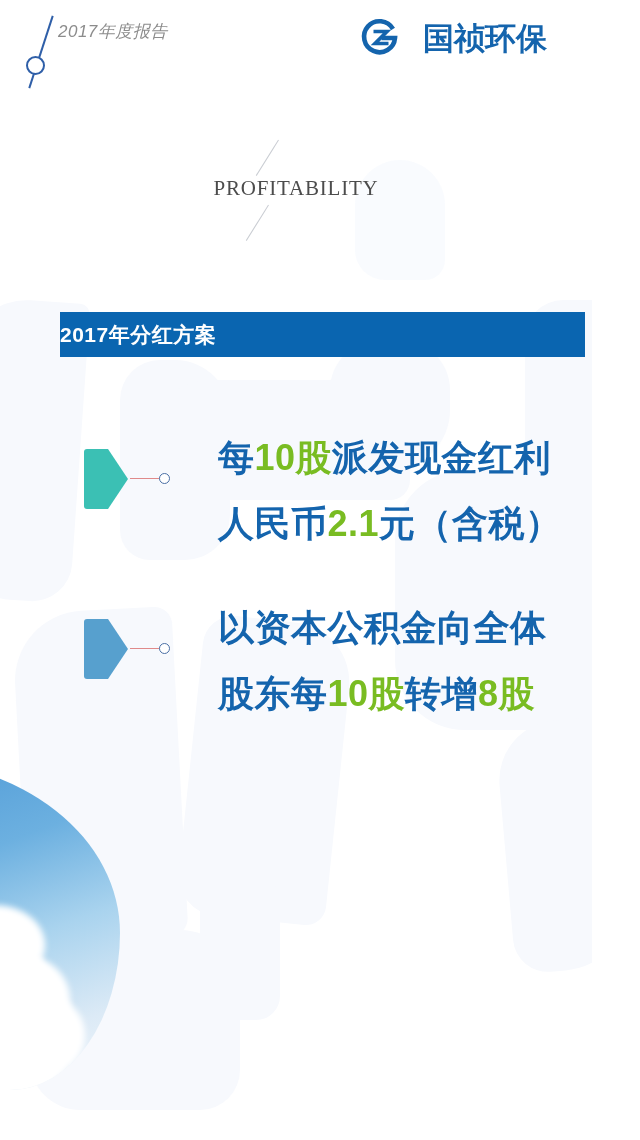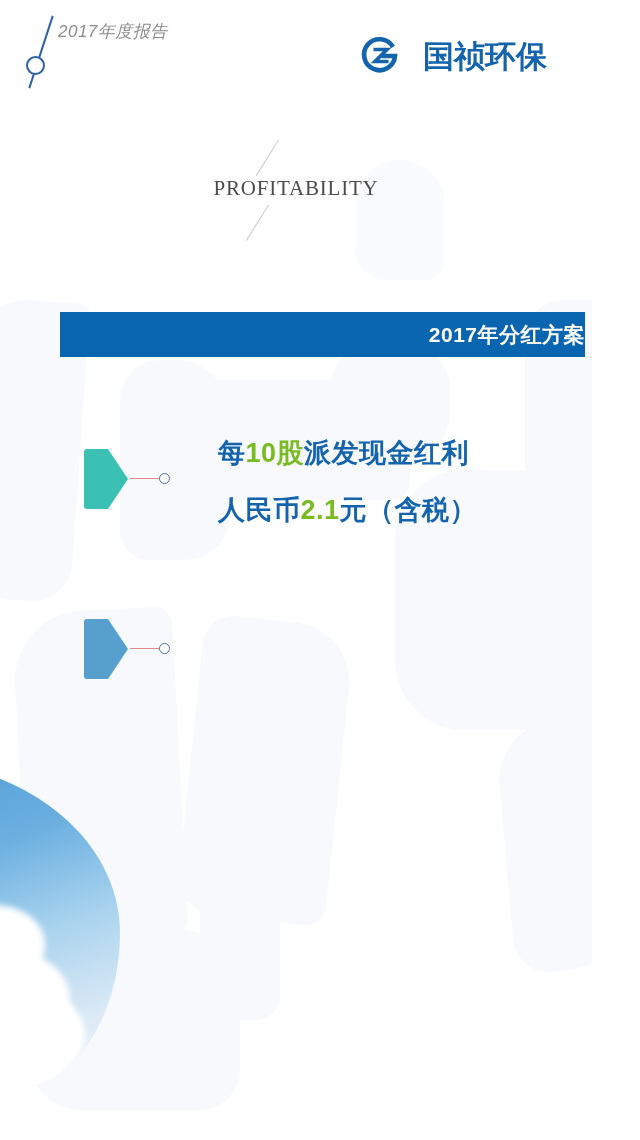--- a/index.html
+++ b/index.html
@@ -89,21 +89,21 @@
     font-size: 17px;
     letter-spacing: .5px;
   }
   .header-en {
     font-size: 19px;
     letter-spacing: 1.2px;
   }
   .logo {
     position: absolute;
     right: 45px;
-    top: 36px;
+    top: 18px;
     display: flex;
     align-items: center;
     gap: 23px;
   }
   .logo-mark { width: 40px; height: 40px; display:block; }
   .logo-text {
     font-size: 31px;
     font-weight: bold;
     color: #1464ad;
     letter-spacing: 0px;
@@ -158,21 +158,21 @@
   .banner {
     position: absolute;
     left: 60px;
     top: 312px;
     width: 525px;
     height: 45px;
     background: #0a65b0;
     z-index: 5;
     display: flex;
     align-items: center;
-    justify-content: flex-end;
+    justify-content: flex-start;
   }
   .banner-text {
     color: #ffffff;
     font-size: 21px;
     font-weight: bold;
     letter-spacing: .5px;
   }
 
   
   .bullets {
@@ -213,21 +213,21 @@
     height: 9px;
     border: 1.5px solid #4a6fa5;
     border-radius: 50%;
     background: #ffffff;
   }
   .bullet-text {
     position: absolute;
     left: 218px;
     top: 0;
     color: #1464ad;
-    font-size: 27px;
+    font-size: 36px;
     font-weight: bold;
     line-height: 1.0;
     letter-spacing: .5px;
   }
   .bullet-line { display: block; margin-bottom: 30px; white-space: nowrap; }
   .hl { color: #79bc22; }
 
   
   .drop {
     position: absolute;
@@ -323,20 +323,24 @@
     </div>
 
     <div class="bullet">
       <div class="bullet-marker">
         <svg class="pent" viewBox="0 0 52 62">
           <path id="pent-1" d="M6 4 Q6 1 9 1 L30 1 L50 31 L30 61 L9 61 Q6 61 6 58 Z" fill="#57a0ce"></path>
         </svg>
       </div>
       <div class="connector"></div>
       <div class="connector-dot"></div>
+      <div class="bullet-text">
+        <span class="bullet-line" id="b1l1"><span>以资本公积金向全体</span></span>
+        <span class="bullet-line" id="b1l2"><span>股东每</span><span class="hl">10股</span><span>转增</span><span class="hl">8股</span></span>
+      </div>
     </div>
 
   </div>
 
   <div class="drop">
     <div class="drop-sky"></div>
 
     <div class="cloud c2"></div>
     <div class="cloud c1"></div>
 

